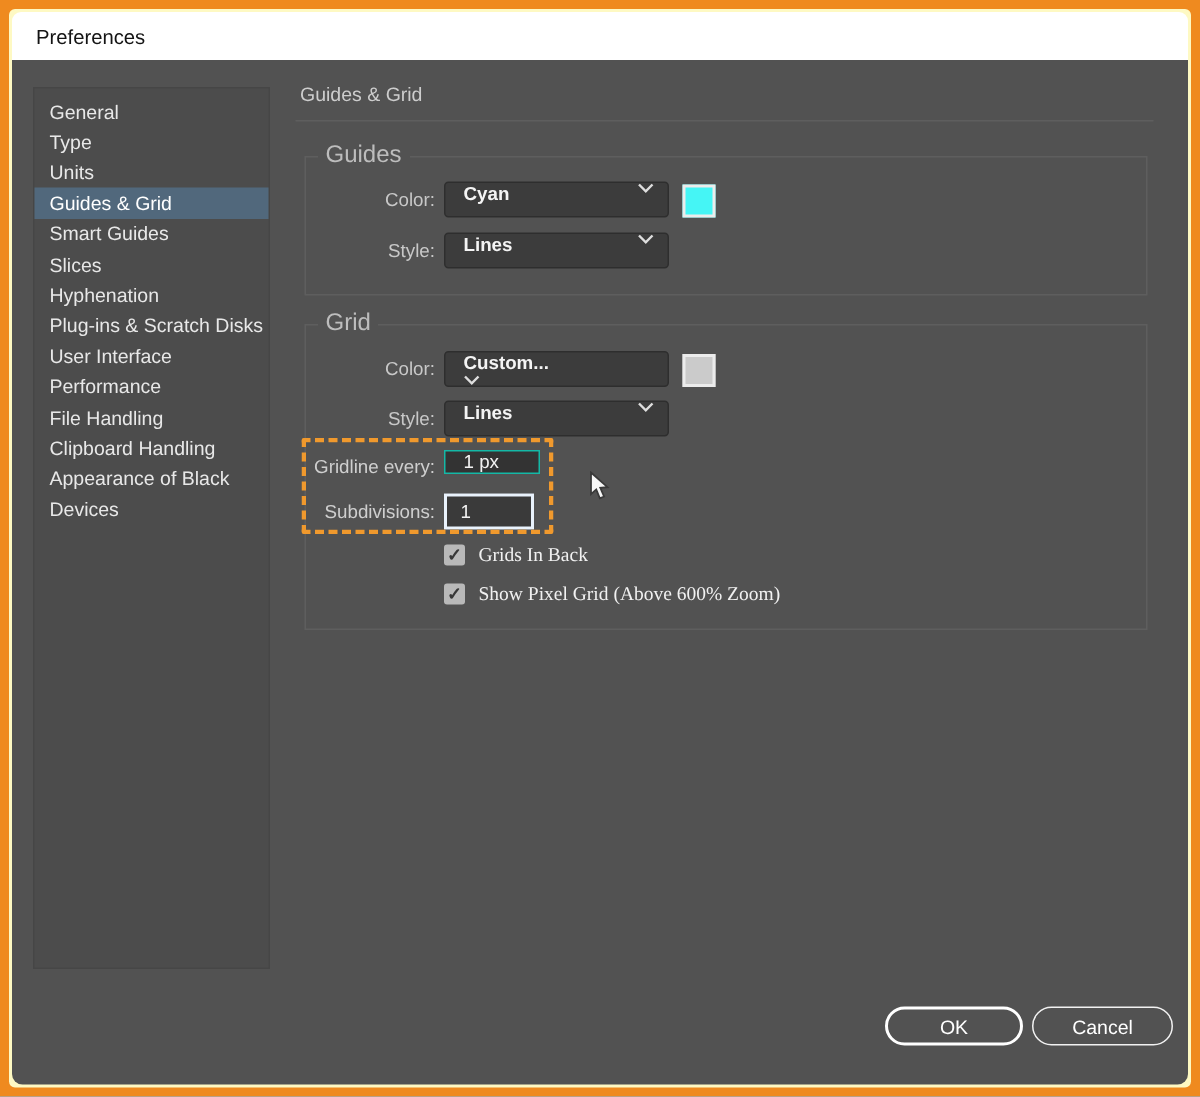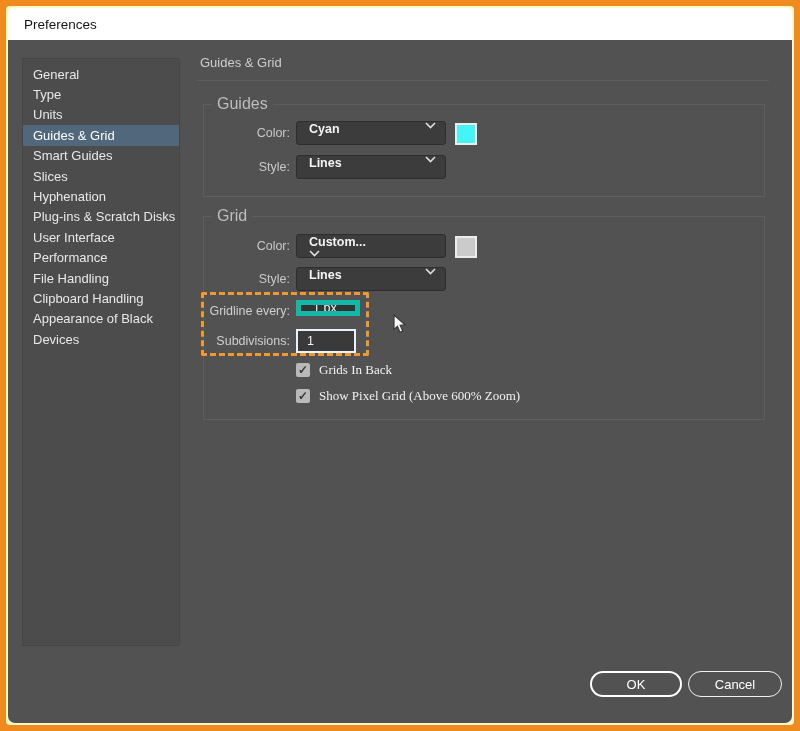--- a/index.html
+++ b/index.html
@@ -31,21 +31,21 @@
   .fs-grid   { left:195px; top:167px; width:562px; height:213px; }
 
   .flabel { position:absolute; width:112px; text-align:right; font-size:12.5px; color:#c8c8c8;
             line-height:24px; left:170px; }
   .dropdown { position:absolute; left:288px; width:150px; height:24px; background:#3c3c3c;
               border:1px solid #2e2e2e; border-radius:3px; display:flex; align-items:flex-start;
               justify-content:space-between; padding:0 9px 0 12px; cursor:default; }
   .dropdown .dval { font-size:12.5px; font-weight:600; color:#f4f4f4; }
   .swatch { position:absolute; left:447px; width:22px; height:22px; border:2px solid #ececec; }
 
-  .darkinput { position:absolute; left:288px; height:16px; background:#333333; border:5px solid #14b8a6;
+  .darkinput { position:absolute; left:288px; height:16px; background:#333333; border:1px solid #14b8a6;
                color:#f2f2f2; font-size:12.5px; font-family:"Liberation Sans", sans-serif; padding-left:12px; }
   .darkinput.focused { background:#3a3a3a; border:2px solid #e9f2fc; padding-left:9px; }
 
   .flabel2 { position:absolute; width:110px; text-align:right; font-size:12.5px; color:#cfcfcf;
              line-height:22px; left:172px; }
 
   .annotation { position:absolute; left:193px; top:252px; width:168px; height:64px;
                 border:3px dashed #f0992d; border-radius:2px; pointer-events:none; }
 
   .cbrow { position:absolute; left:288px; display:flex; align-items:center; gap:9px; }

